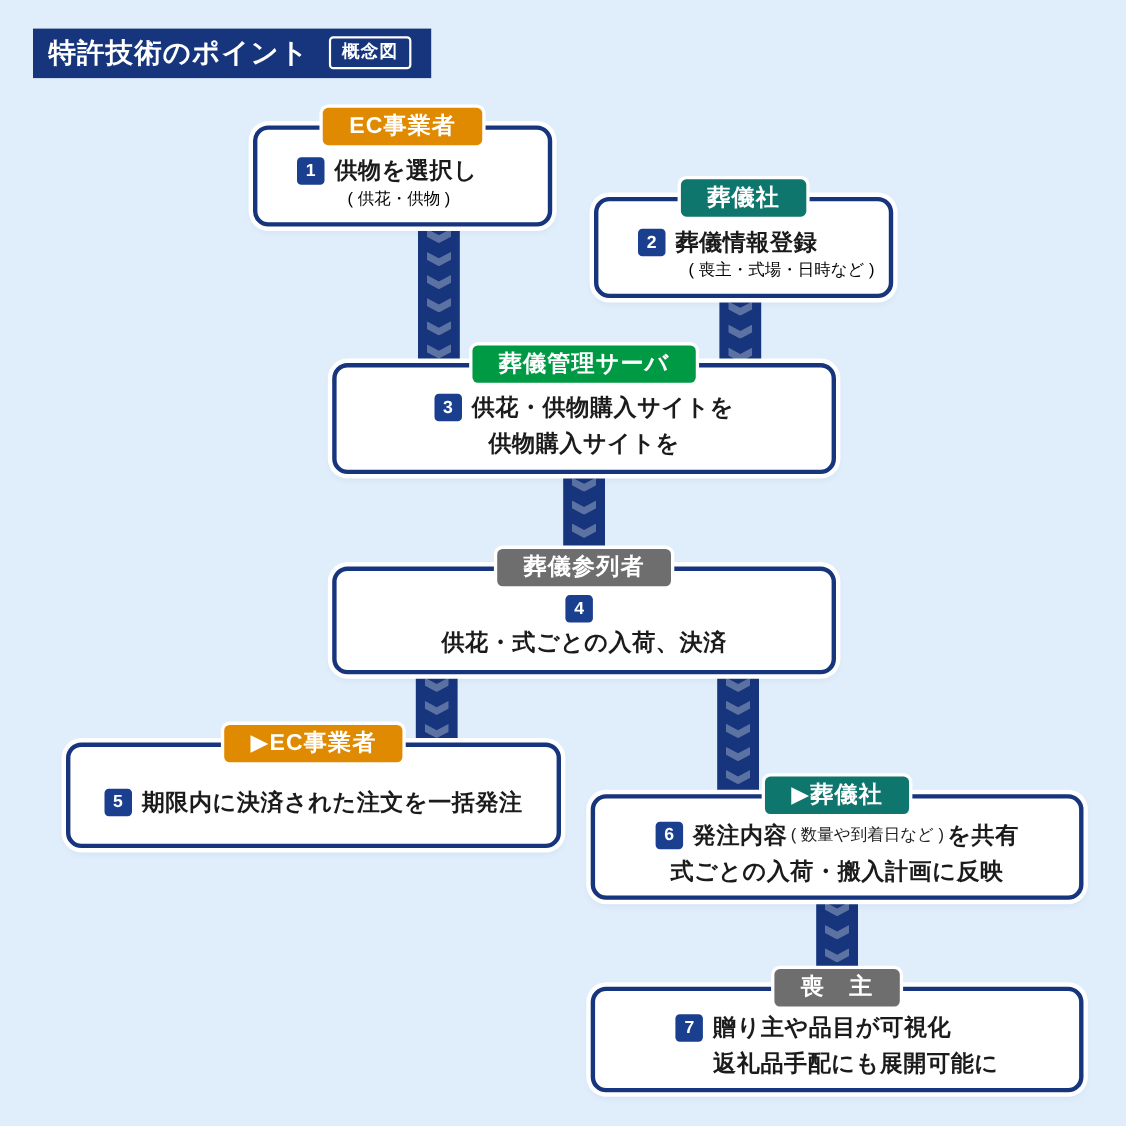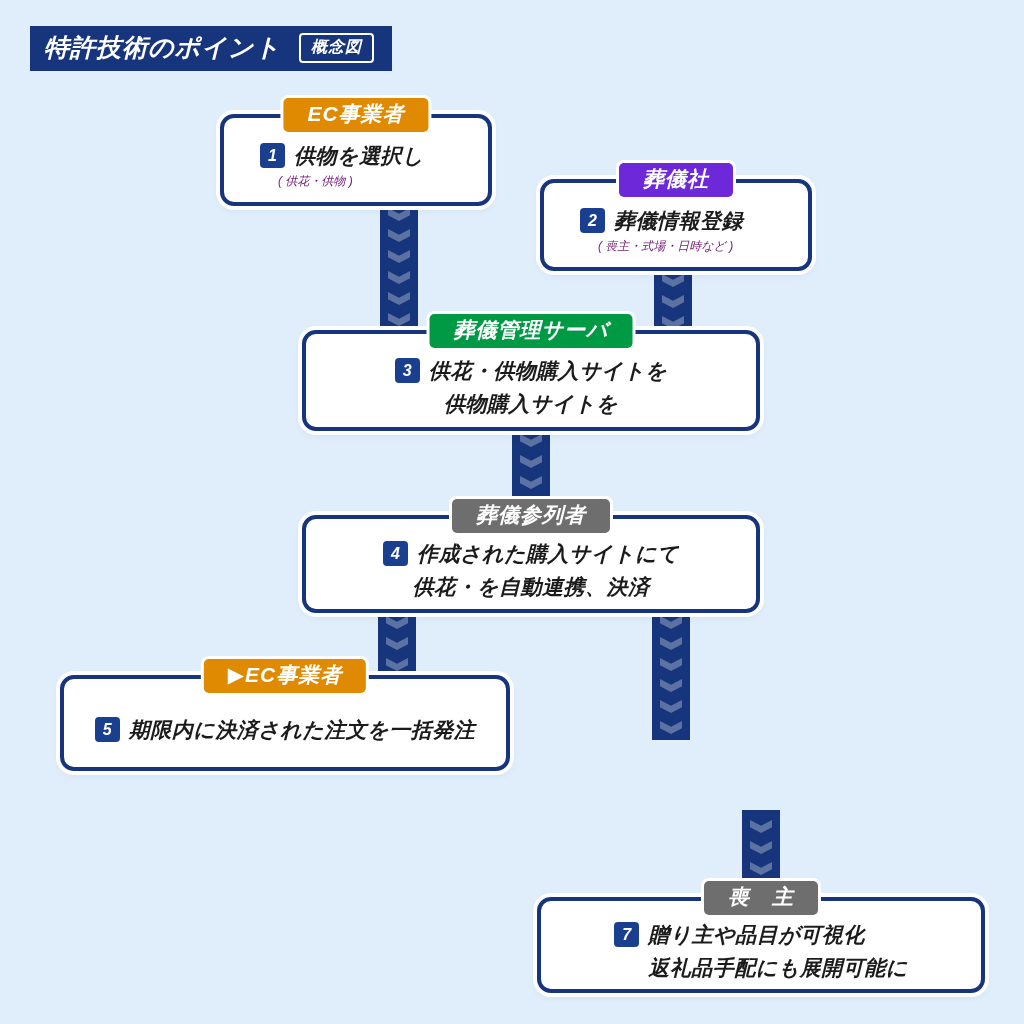--- a/index.html
+++ b/index.html
@@ -5,21 +5,20 @@
   html,body{margin:0;padding:0;}
   body{
     font-family:"Liberation Sans","DejaVu Sans",sans-serif;
     background:#e0eefb;
   }
   .canvas{
     position:relative;
     width:1024px;height:1024px;
     background:#e0eefb;
     overflow:hidden;
-    font-style:italic;
   }
 
   
   .title-bar{
     position:absolute;left:30px;top:26px;
     display:inline-flex;align-items:center;gap:18px;
     background:#16357c;color:#fff;
     padding:5px 18px 7px 14px;
   }
   .title-text{font-size:25px;font-weight:bold;letter-spacing:1px;}
@@ -50,21 +49,21 @@
     box-shadow:0 0 0 4px #ffffff,0 3px 8px rgba(22,53,124,0.10);
     box-sizing:border-box;
   }
   .tag{
     position:absolute;top:-20px;left:50%;transform:translateX(-50%);
     color:#fff;font-size:21px;font-weight:bold;letter-spacing:1px;
     padding:2px 24px 4px 24px;border-radius:5px;white-space:nowrap;
     box-shadow:0 0 0 3px #ffffff;
   }
   .tag.orange{background:#df8a00;}
-  .tag.purple{background:#6d28d9;}
+  .tag.purple{background:#0f766e;}
   .tag.green{background:#009944;}
   .tag.gray{background:#6e6e6e;text-align:right;}
 
   .content{
     height:100%;box-sizing:border-box;
     display:flex;flex-direction:column;justify-content:center;
     padding-top:12px;color:#1b1b1b;
   }
   .content.left{align-items:flex-start;padding-left:36px;}
   .content.center{align-items:center;text-align:center;}
@@ -73,21 +72,21 @@
 
   .line{display:flex;align-items:center;line-height:29px;}
   .step{
     flex:none;display:inline-flex;align-items:center;justify-content:center;
     width:25px;height:25px;border-radius:4px;
     background:#1a3f8f;color:#fff;font-size:16px;font-weight:bold;
     margin-right:9px;
   }
   .big{font-size:21px;font-weight:bold;letter-spacing:0.5px;}
   .small{font-size:15px;font-weight:500;color:#222;letter-spacing:0;}
-  .note{font-size:12px;font-weight:500;color:#701a75;margin-left:18px;margin-top:1px;line-height:20px;}
+  .note{font-size:15px;font-weight:500;color:#000000;margin-left:46px;margin-top:1px;line-height:20px;}
   .line2{margin-top:4px;line-height:29px;}
   .indent{padding-left:34px;}
 </style>
 </head>
 <body>
 
 <div class="canvas">
 
   <div class="title-bar">
     <span class="title-text">特許技術のポイント</span>
@@ -131,21 +130,21 @@
       <span class="chev"></span>
     </div>
   <div class="arrow" style="left:742px;top:810px;width:38px;height:94px;">
       <span class="chev"></span>
       <span class="chev"></span>
       <span class="chev"></span>
       <span class="chev"></span>
       <span class="chev"></span>
     </div>
 
-  <div class="node" style="left:220px;top:114px;width:272px;height:92px;">
+  <div class="node" style="left:230px;top:114px;width:272px;height:92px;">
     <div class="tag orange">EC事業者</div>
     <div class="content left">
       <div class="line">
         <span class="step">1</span>
         <span class="big">供物を選択し</span>
       </div>
       <div class="note">( 供花・供物 )</div>
     </div>
   </div>
 
@@ -169,36 +168,47 @@
       </div>
       <div class="line2 big">供物購入サイトを</div>
     </div>
   </div>
 
   <div class="node" style="left:302px;top:515px;width:458px;height:98px;">
     <div class="tag gray">葬儀参列者</div>
     <div class="content center">
       <div class="line">
         <span class="step">4</span>
-        <span class="big">作成された購入サイトにて</span>
-      </div>
-      <div class="line2 big">供花・を自動連携、決済</div>
+      </div>
+      <div class="line2 big">供花・式ごとの入荷、決済</div>
     </div>
   </div>
 
   <div class="node" style="left:60px;top:675px;width:450px;height:96px;">
     <div class="tag orange">▶EC事業者</div>
     <div class="content center">
       <div class="line">
         <span class="step">5</span>
         <span class="big">期限内に決済された注文を一括発注</span>
       </div>
     </div>
   </div>
 
+  <div class="node" style="left:537px;top:722px;width:448px;height:96px;">
+    <div class="tag purple">▶葬儀社</div>
+    <div class="content center">
+      <div class="line">
+        <span class="step">6</span>
+        <span class="big">発注内容</span>
+        <span class="small" style="margin:0 3px;">( 数量や到着日など )</span>
+        <span class="big">を共有</span>
+      </div>
+      <div class="line2 big">式ごとの入荷・搬入計画に反映</div>
+    </div>
+  </div>
 
   <div class="node" style="left:537px;top:897px;width:448px;height:96px;">
     <div class="tag gray">喪　主</div>
     <div class="content block-center">
       <div class="fitblock">
         <div class="line">
           <span class="step">7</span>
           <span class="big">贈り主や品目が可視化</span>
         </div>
         <div class="line2 big indent">返礼品手配にも展開可能に</div>

